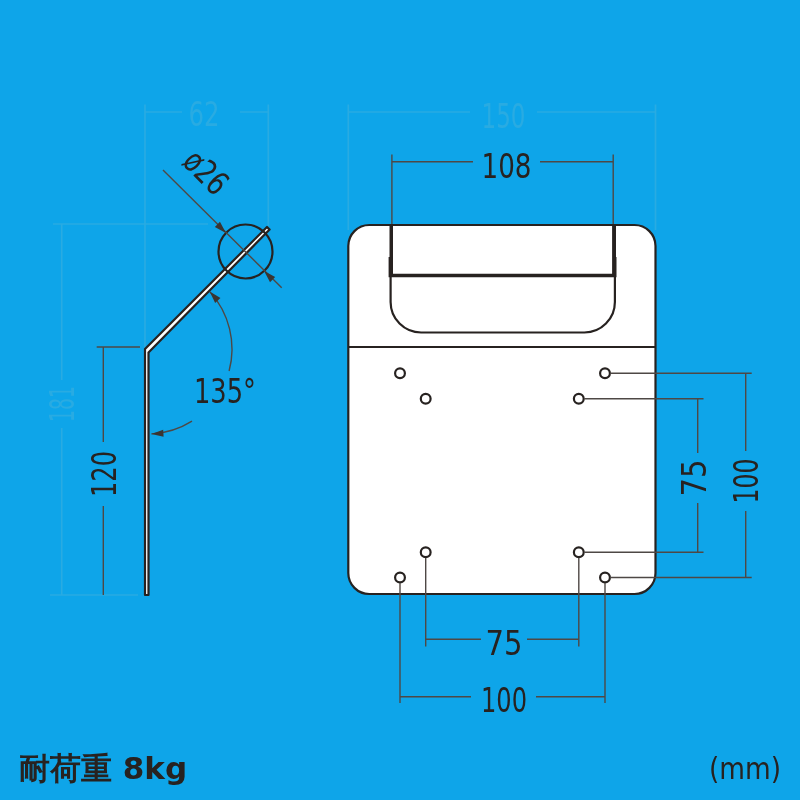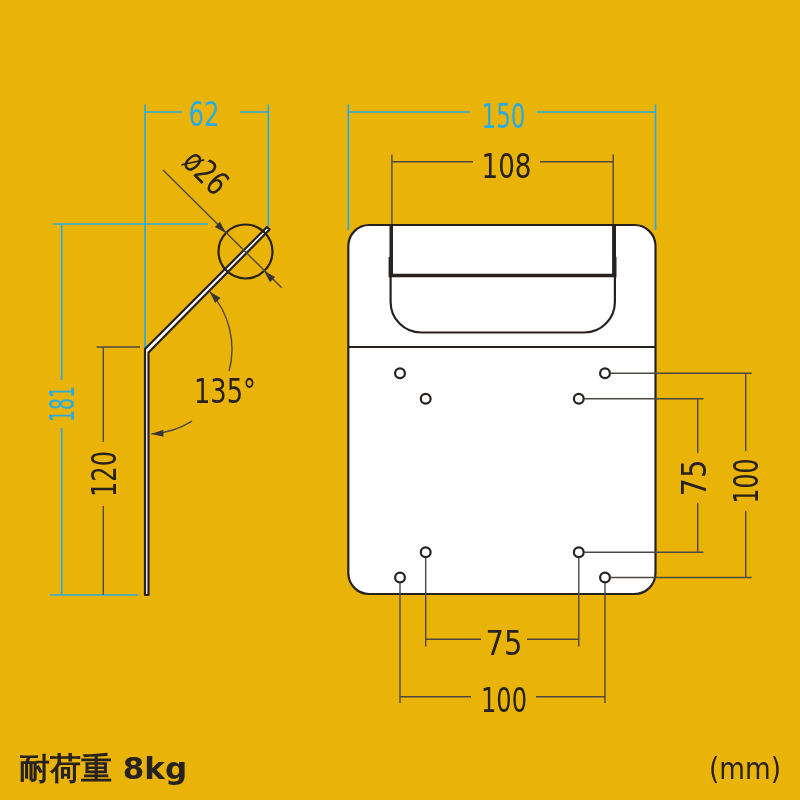--- a/index.html
+++ b/index.html
@@ -1,16 +1,16 @@
 <!DOCTYPE html>
 <html><head>
 <meta charset="utf-8">
 <style>
   html,body{margin:0;padding:0;background:#ffffff;}
-  .canvas{position:relative;width:800px;height:800px;background:#eab308;overflow:hidden;
+  .canvas{position:relative;width:800px;height:800px;background:#0ea5e9;overflow:hidden;
           font-family:"DejaVu Sans","Liberation Sans",sans-serif;}
   svg{display:block;}
   .obj{stroke:#272220;stroke-width:2.2;fill:none;}
   .objfill{stroke:#272220;stroke-width:2.2;fill:#ffffff;}
   .thick{stroke:#272220;stroke-width:3.4;fill:none;}
   .dim{stroke:#4e4845;stroke-width:1.4;fill:none;}
   .cyanl{stroke:#29abe2;stroke-width:1.7;fill:none;}
   .arrow{fill:#3a3532;stroke:none;}
   text{font-family:"DejaVu Sans","Liberation Sans",sans-serif;fill:#272220;
        text-anchor:middle;dominant-baseline:central;}

